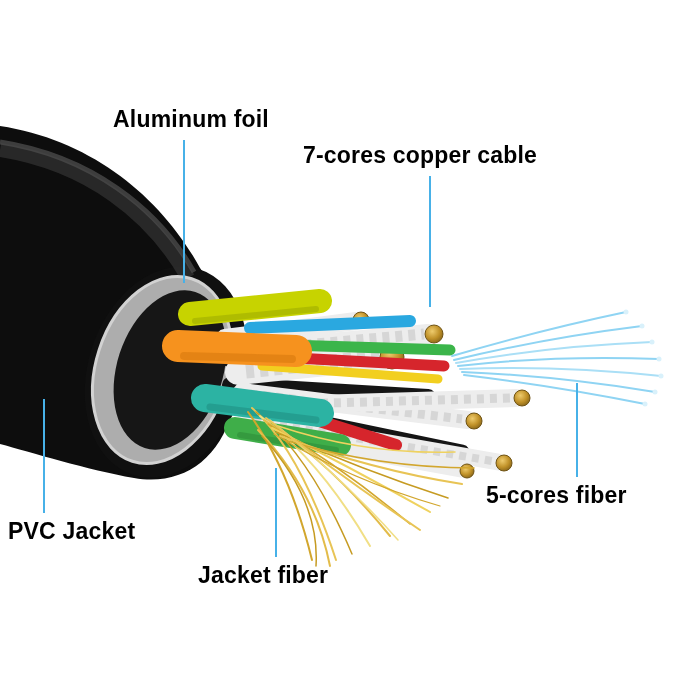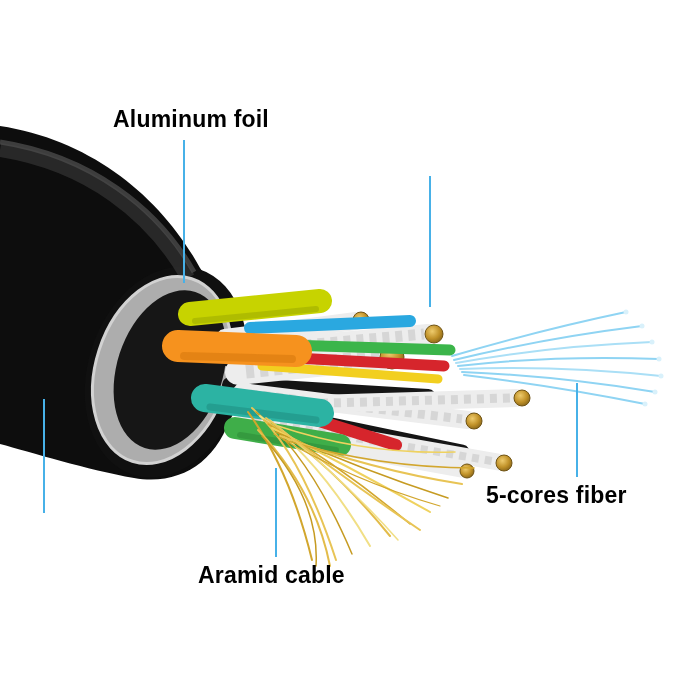--- a/index.html
+++ b/index.html
@@ -136,16 +136,18 @@
     <g>
       <line x1="184" y1="140" x2="184" y2="283" stroke="#47b1e8" stroke-width="2"></line>
       <line x1="430" y1="176" x2="430" y2="307" stroke="#47b1e8" stroke-width="2"></line>
       <line x1="577" y1="477" x2="577" y2="383" stroke="#47b1e8" stroke-width="2"></line>
       <line x1="44" y1="513" x2="44" y2="399" stroke="#47b1e8" stroke-width="2"></line>
       <line x1="276" y1="557" x2="276" y2="468" stroke="#47b1e8" stroke-width="2"></line>
     </g>
   </svg>
 
   <div class="label" style="left:113px; top:106px">Aluminum foil</div>
+  <div class="label" style="left:303px; top:142px">7-cores copper cable</div>
   <div class="label" style="left:486px; top:482px">5-cores fiber</div>
-  <div class="label" style="left:198px; top:562px">Aramid cable</div>
+  <div class="label" style="left:8px; top:518px">PVC Jacket</div>
+  <div class="label" style="left:198px; top:562px">Jacket fiber</div>
 
 </div>
 
 </body></html>

